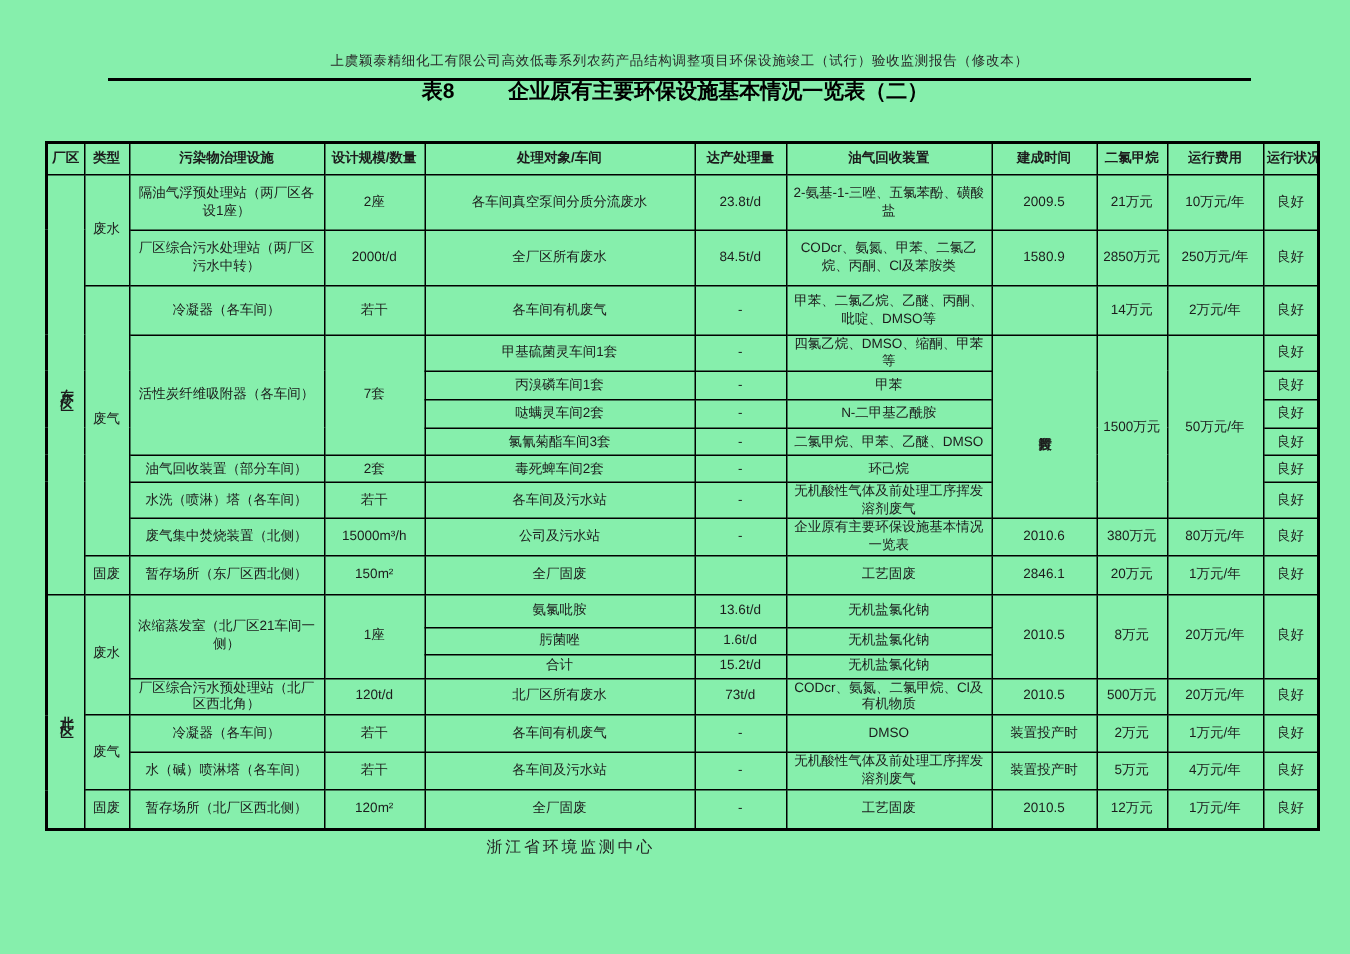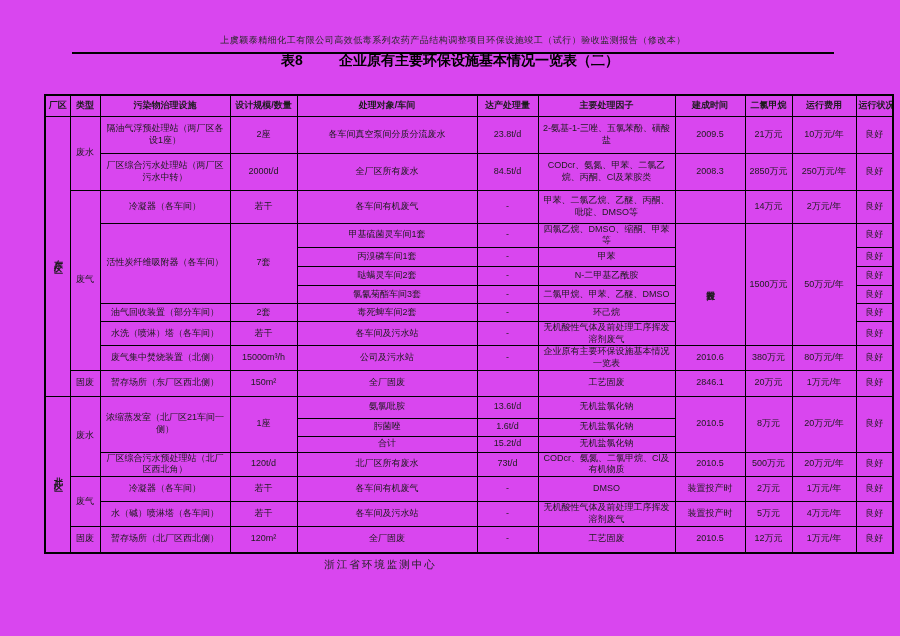--- a/index.html
+++ b/index.html
@@ -1,33 +1,33 @@
 <!DOCTYPE html>
 <html><head>
 <meta charset="utf-8">
 <style>
   html,body{margin:0;padding:0;}
   body{
     width:900px;height:636px;background:#ffffff;
     font-family:"Liberation Sans","DejaVu Sans",sans-serif;color:#151515;
   }
-  .page{position:relative;width:900px;height:636px;background:#d946ef;overflow:hidden;}
+  .page{position:relative;width:900px;height:636px;background:#86efac;overflow:hidden;}
   .doc-header{
     position:absolute;top:34px;left:72px;width:762px;
     text-align:center;font-size:9px;letter-spacing:.5px;color:#2a2a2a;
     padding-bottom:5px;border-bottom:2px solid #000;
     white-space:nowrap;overflow:hidden;
   }
   .table-title{
     position:absolute;top:52px;left:0;width:900px;text-align:center;
     font-size:14px;font-weight:bold;color:#000;
   }
   .table-title .lbl{margin-right:36px;}
   table.main{
-    position:absolute;top:94px;left:44px;width:848px;
+    position:absolute;top:94px;left:30px;width:848px;
     border-collapse:collapse;table-layout:fixed;
     border:2px solid #000;
   }
   table.main td{
     border:1px solid #000;text-align:center;vertical-align:middle;
     font-size:9px;line-height:1.3;padding:0 2px;overflow:hidden;color:#1c1c1c;
   }
   thead td{font-weight:bold;font-size:9.5px;white-space:nowrap;}
   td.vert{
     writing-mode:vertical-rl;text-orientation:upright;
@@ -67,21 +67,21 @@
         <col style="width:37px">
     </colgroup>
     <thead>
       <tr style="height:21px">
         <td>厂区</td>
         <td>类型</td>
         <td>污染物治理设施</td>
         <td>设计规模/数量</td>
         <td>处理对象/车间</td>
         <td>达产处理量</td>
-        <td>主要处理因子</td>
+        <td>油气回收装置</td>
         <td>建成时间</td>
         <td>二氯甲烷</td>
         <td>运行费用</td>
         <td>运行状况</td>
       </tr>
     </thead>
     <tbody>
 
       <tr style="height:37px">
         <td class="vert" rowspan="11">东厂区</td>
@@ -95,21 +95,21 @@
         <td>21万元</td>
         <td>10万元/年</td>
         <td>良好</td>
       </tr>
       <tr style="height:37px">
         <td class="fac">厂区综合污水处理站（两厂区污水中转）</td>
         <td>2000t/d</td>
         <td>全厂区所有废水</td>
         <td>84.5t/d</td>
         <td>CODcr、氨氮、甲苯、二氯乙烷、丙酮、Cl及苯胺类</td>
-        <td>2008.3</td>
+        <td>1580.9</td>
         <td>2850万元</td>
         <td>250万元/年</td>
         <td>良好</td>
       </tr>
       <tr style="height:33px">
         <td class="type bt" rowspan="8">废气</td>
         <td class="fac bt">冷凝器（各车间）</td>
         <td class="bt">若干</td>
         <td class="bt">各车间有机废气</td>
         <td class="bt">-</td>

